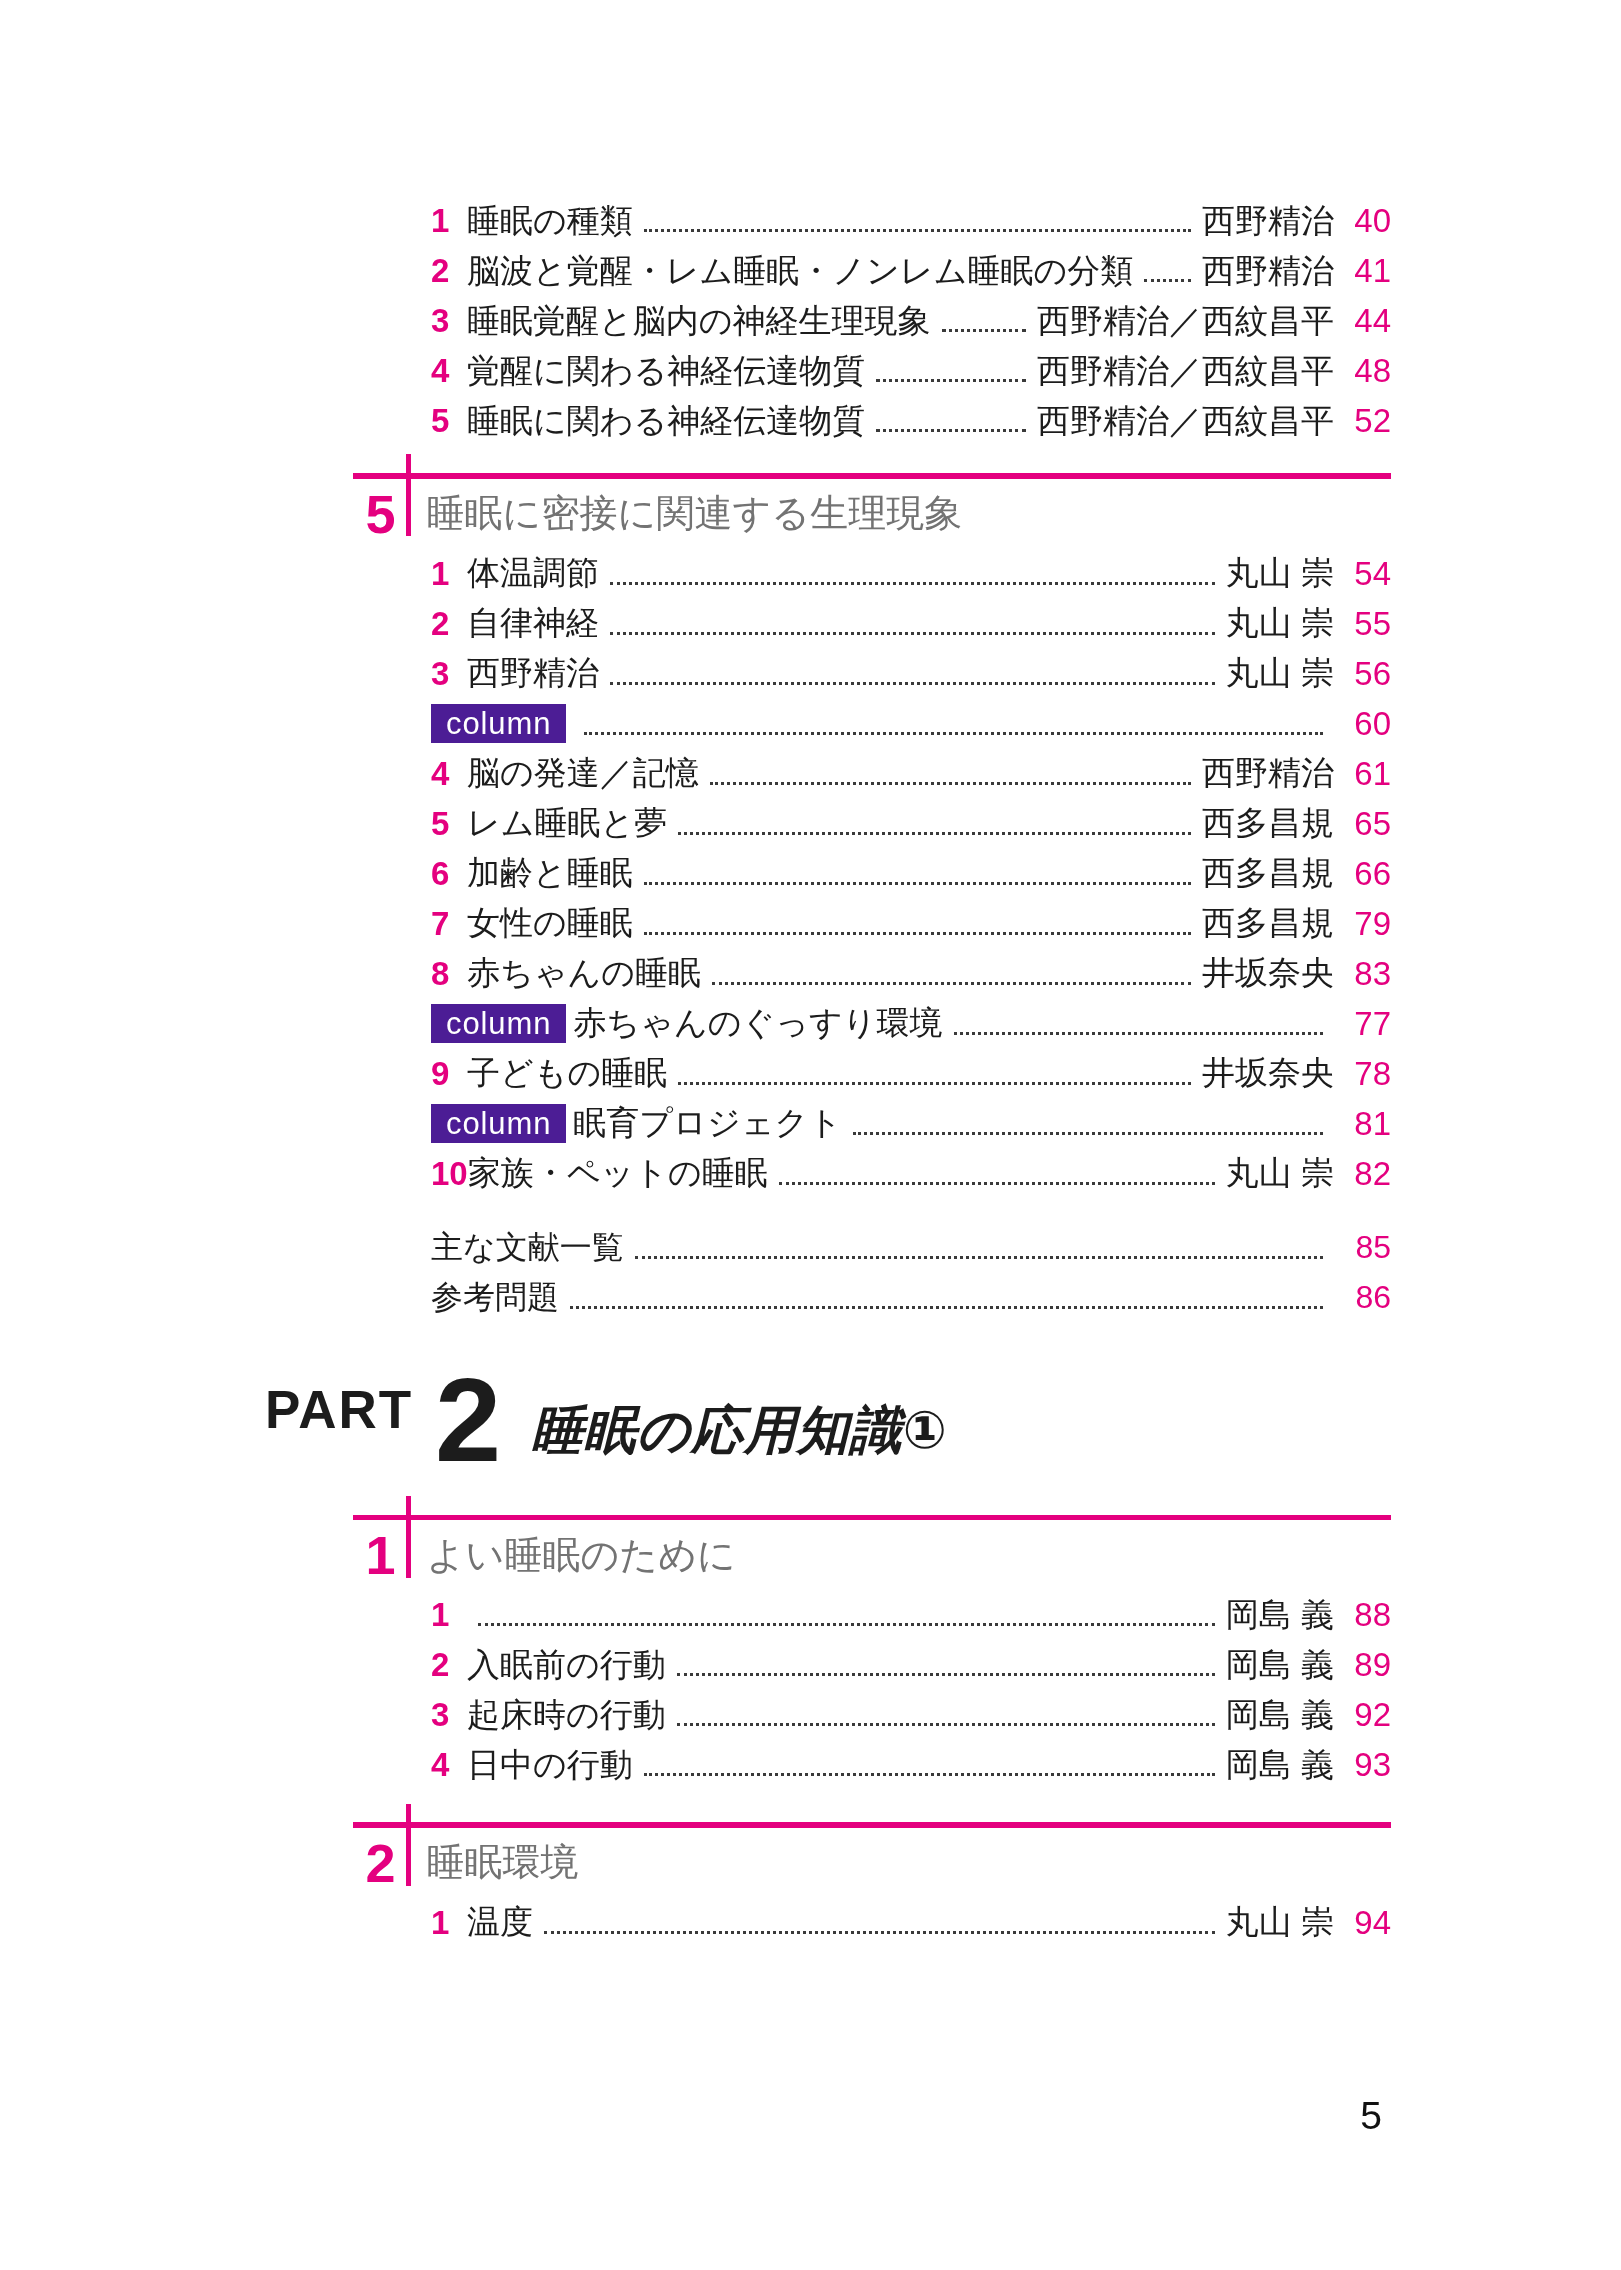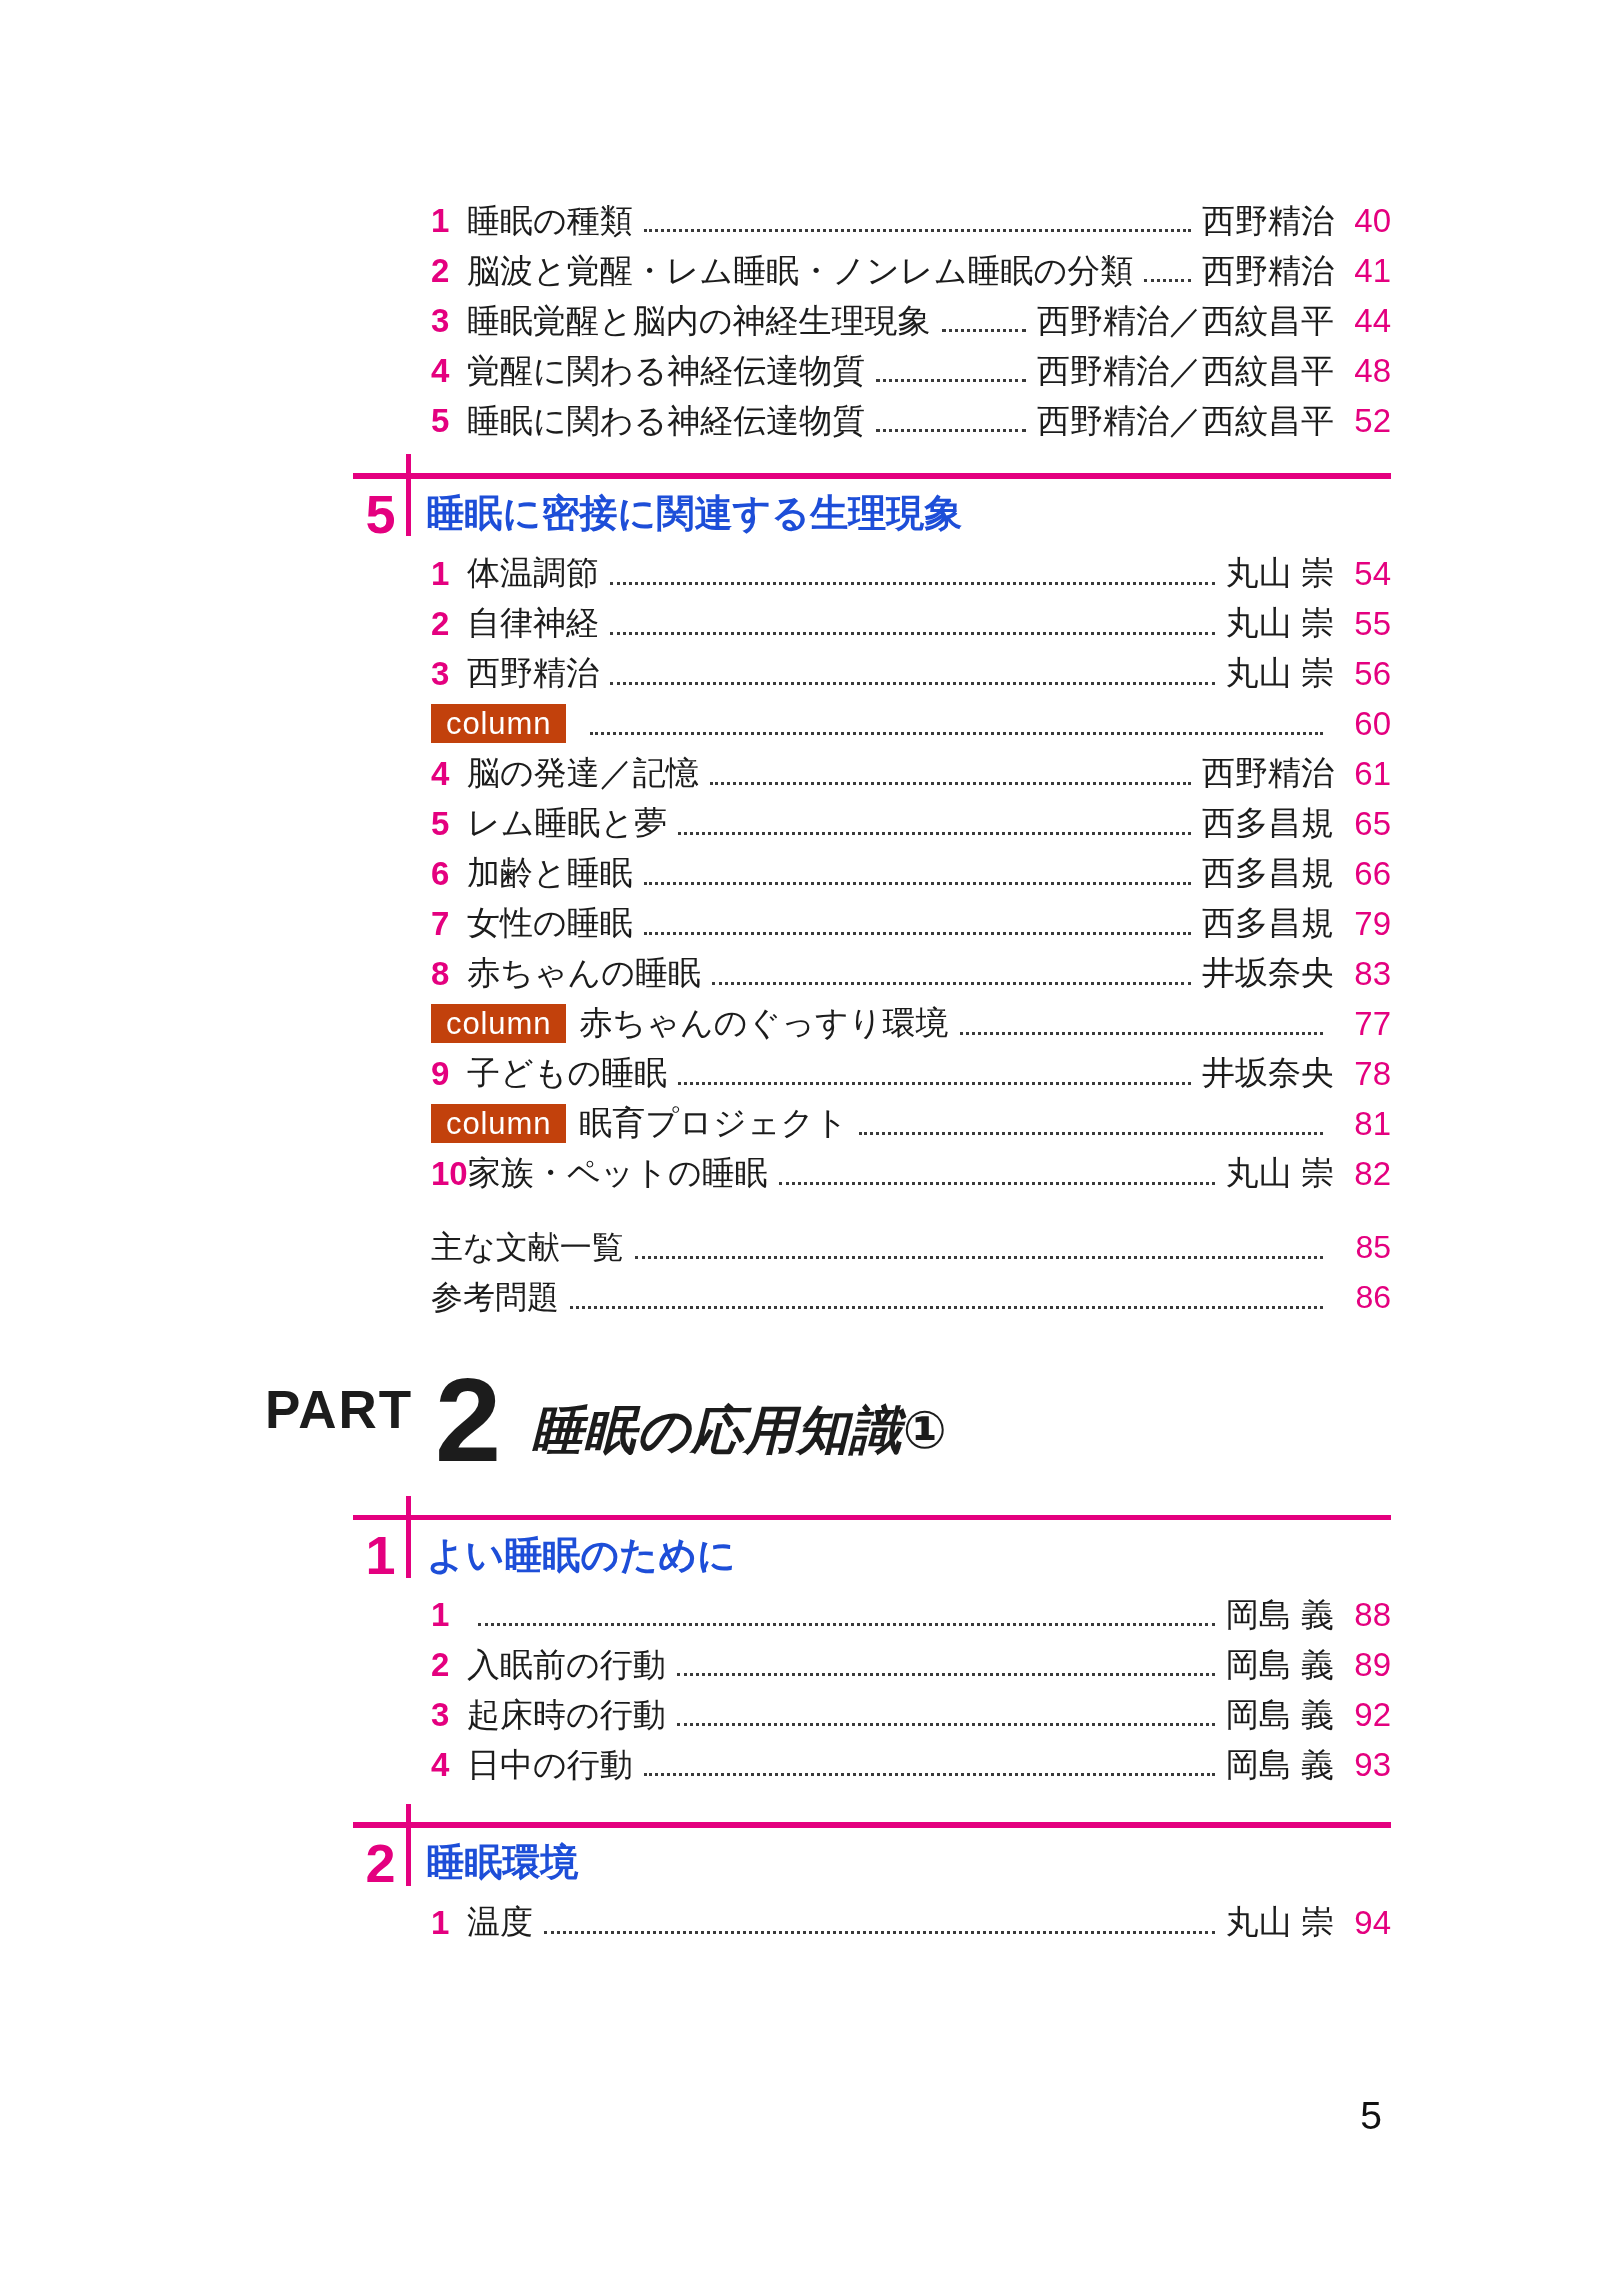--- a/index.html
+++ b/index.html
@@ -26,23 +26,23 @@
 
   
   .toc-row{
     display:flex;align-items:center;height:50px;
     padding-left:78px;font-size:33px;white-space:nowrap;
   }
   .toc-row .num{
     min-width:36px;color:var(--accent);font-weight:bold;flex:0 0 auto;
   }
   .toc-row .badge{
-    flex:0 0 auto;background:#c2410c;color:#ffffff;
+    flex:0 0 auto;background:#4c1d95;color:#ffffff;
     font-size:31px;line-height:39px;height:39px;padding:0 15px;
-    margin-right:13px;letter-spacing:0.9px;
+    margin-right:7px;letter-spacing:0.9px;
   }
   .toc-row .title{flex:0 0 auto;color:var(--ink);}
   .toc-row .leader{
     flex:1 1 auto;min-width:24px;align-self:flex-end;
     margin:0 11px 14px 11px;
     border-bottom:3.2px dotted var(--dot);
   }
   .toc-row .author{flex:0 0 auto;color:var(--ink);}
   .toc-row .page{
     flex:0 0 auto;min-width:46px;margin-left:11px;text-align:right;
@@ -52,21 +52,21 @@
 
   
   .section{position:relative;}
   .rule{height:5.6px;width:100%;background:var(--accent);}
   .tick{position:absolute;left:53px;top:-18.6px;width:4.6px;height:82px;background:var(--accent);}
   .sec-header{display:flex;align-items:center;height:70px;}
   .sec-num{
     width:55px;text-align:center;color:var(--accent);
     font-size:54px;font-weight:bold;line-height:1;
   }
-  .sec-title{margin-left:18.6px;font-size:38px;font-weight:bold;color:#1d4ed8;}
+  .sec-title{margin-left:18.6px;font-size:38px;font-weight:normal;color:#737373;}
 
   
   .part{
     height:104px;margin-left:-88px;display:flex;align-items:flex-end;
     white-space:nowrap;
   }
   .part-label{font-size:53px;font-weight:bold;letter-spacing:1.9px;margin:0 22px 32px 0;}
   .part-num{font-size:119px;font-weight:bold;line-height:0.86;}
   .part-title{font-size:52px;font-weight:bold;margin:0 0 5.6px 30px;letter-spacing:0.9px;font-style:italic;}
 

